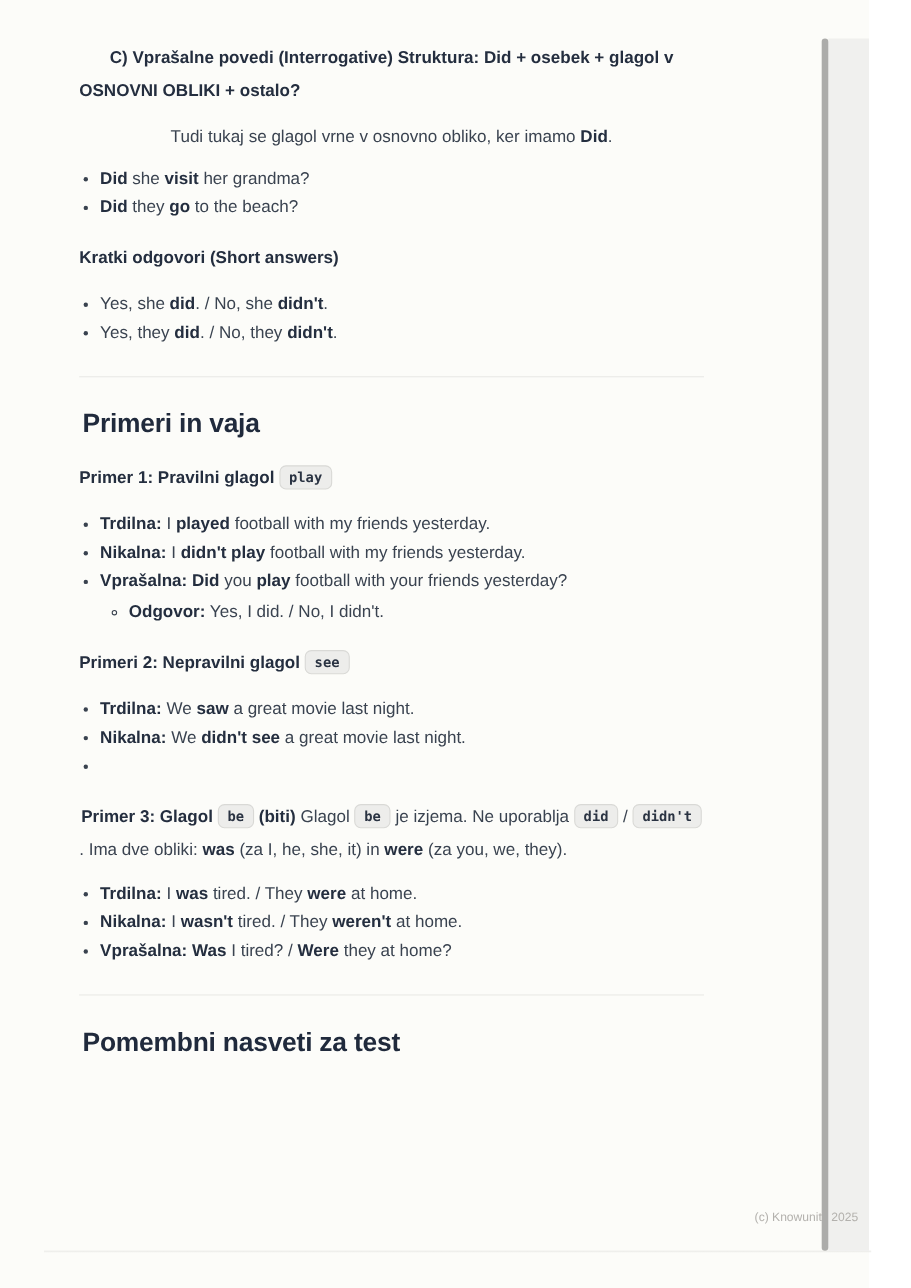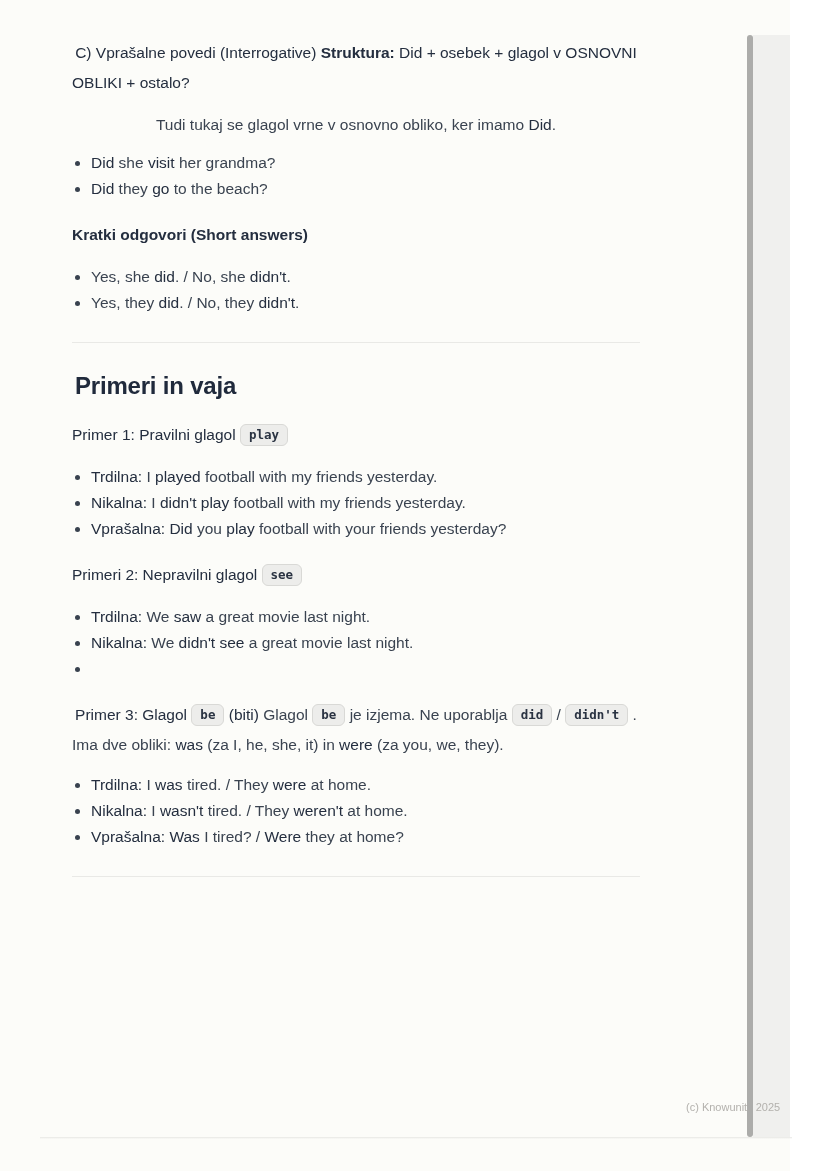--- a/index.html
+++ b/index.html
@@ -15,21 +15,21 @@
     position: absolute;
     left: 72px; top: 34px;
     width: 568px;
   }
   .doc p, .doc li {
     font-size: 15.5px;
     line-height: 26px;
     margin: 0;
   }
   .doc p { margin: 12px 0; text-align: center; }
-  b { color: #242E3F; font-weight: 400; }
+  b { color: #242E3F; font-weight: 700; }
   .para-heading {
     font-weight: 700;
     color: #242E3F;
     line-height: 30px !important;
     margin: 4px 0 14px !important;
   }
   .justify {
     text-align: justify;
     text-align-last: left;
     line-height: 30px !important;
@@ -146,20 +146,23 @@
   <h2>Primeri in vaja</h2>
 
 
   <h4><b>Primer 1: Pravilni glagol </b><code class="code-badge">play</code></h4>
 
   <ul>
     <li><span><b>Trdilna:</b><span> I </span><b>played</b><span> football with my friends yesterday.</span></span></li>
     <li><span><b>Nikalna:</b><span> I </span><b>didn't play</b><span> football with my friends yesterday.</span></span></li>
     <li>
       <span><b>Vprašalna: Did</b><span> you </span><b>play</b><span> football with your friends yesterday?</span></span>
+      <ul>
+        <li><span><b>Odgovor:</b><span> Yes, I did. / No, I didn't.</span></span></li>
+      </ul>
     </li>
   </ul>
 
   <h4><b>Primeri 2: Nepravilni glagol </b><code class="code-badge">see</code></h4>
 
   <ul>
     <li><span><b>Trdilna:</b><span> We </span><b>saw</b><span> a great movie last night.</span></span></li>
     <li><span><b>Nikalna:</b><span> We </span><b>didn't see</b><span> a great movie last night.</span></span></li>
     <li>
     </li>
@@ -168,19 +171,20 @@
   <p class="justify"><b>Primer 3: Glagol </b><code class="code-badge">be</code><b> (biti)</b><span> Glagol </span><code class="code-badge">be</code><span> je izjema. Ne uporablja </span><code class="code-badge">did</code><span> / </span><code class="code-badge">didn't</code><span> . Ima dve obliki: </span><b>was</b><span> (za I, he, she, it) in </span><b>were</b><span> (za you, we, they).</span></p>
 
   <ul>
     <li><span><b>Trdilna:</b><span> I </span><b>was</b><span> tired. / They </span><b>were</b><span> at home.</span></span></li>
     <li><span><b>Nikalna:</b><span> I </span><b>wasn't</b><span> tired. / They </span><b>weren't</b><span> at home.</span></span></li>
     <li><span><b>Vprašalna: Was</b><span> I tired? / </span><b>Were</b><span> they at home?</span></span></li>
   </ul>
 
   <hr>
 
+  <h2>Pomembni nasveti za test</h2>
 
 </div>
 
 <div class="scroll-track"></div>
 <div class="watermark">(c) Knowunity 2025</div>
 <div class="scroll-thumb"></div>
 <div class="card-bottom-edge"></div>
 
 </body></html>

